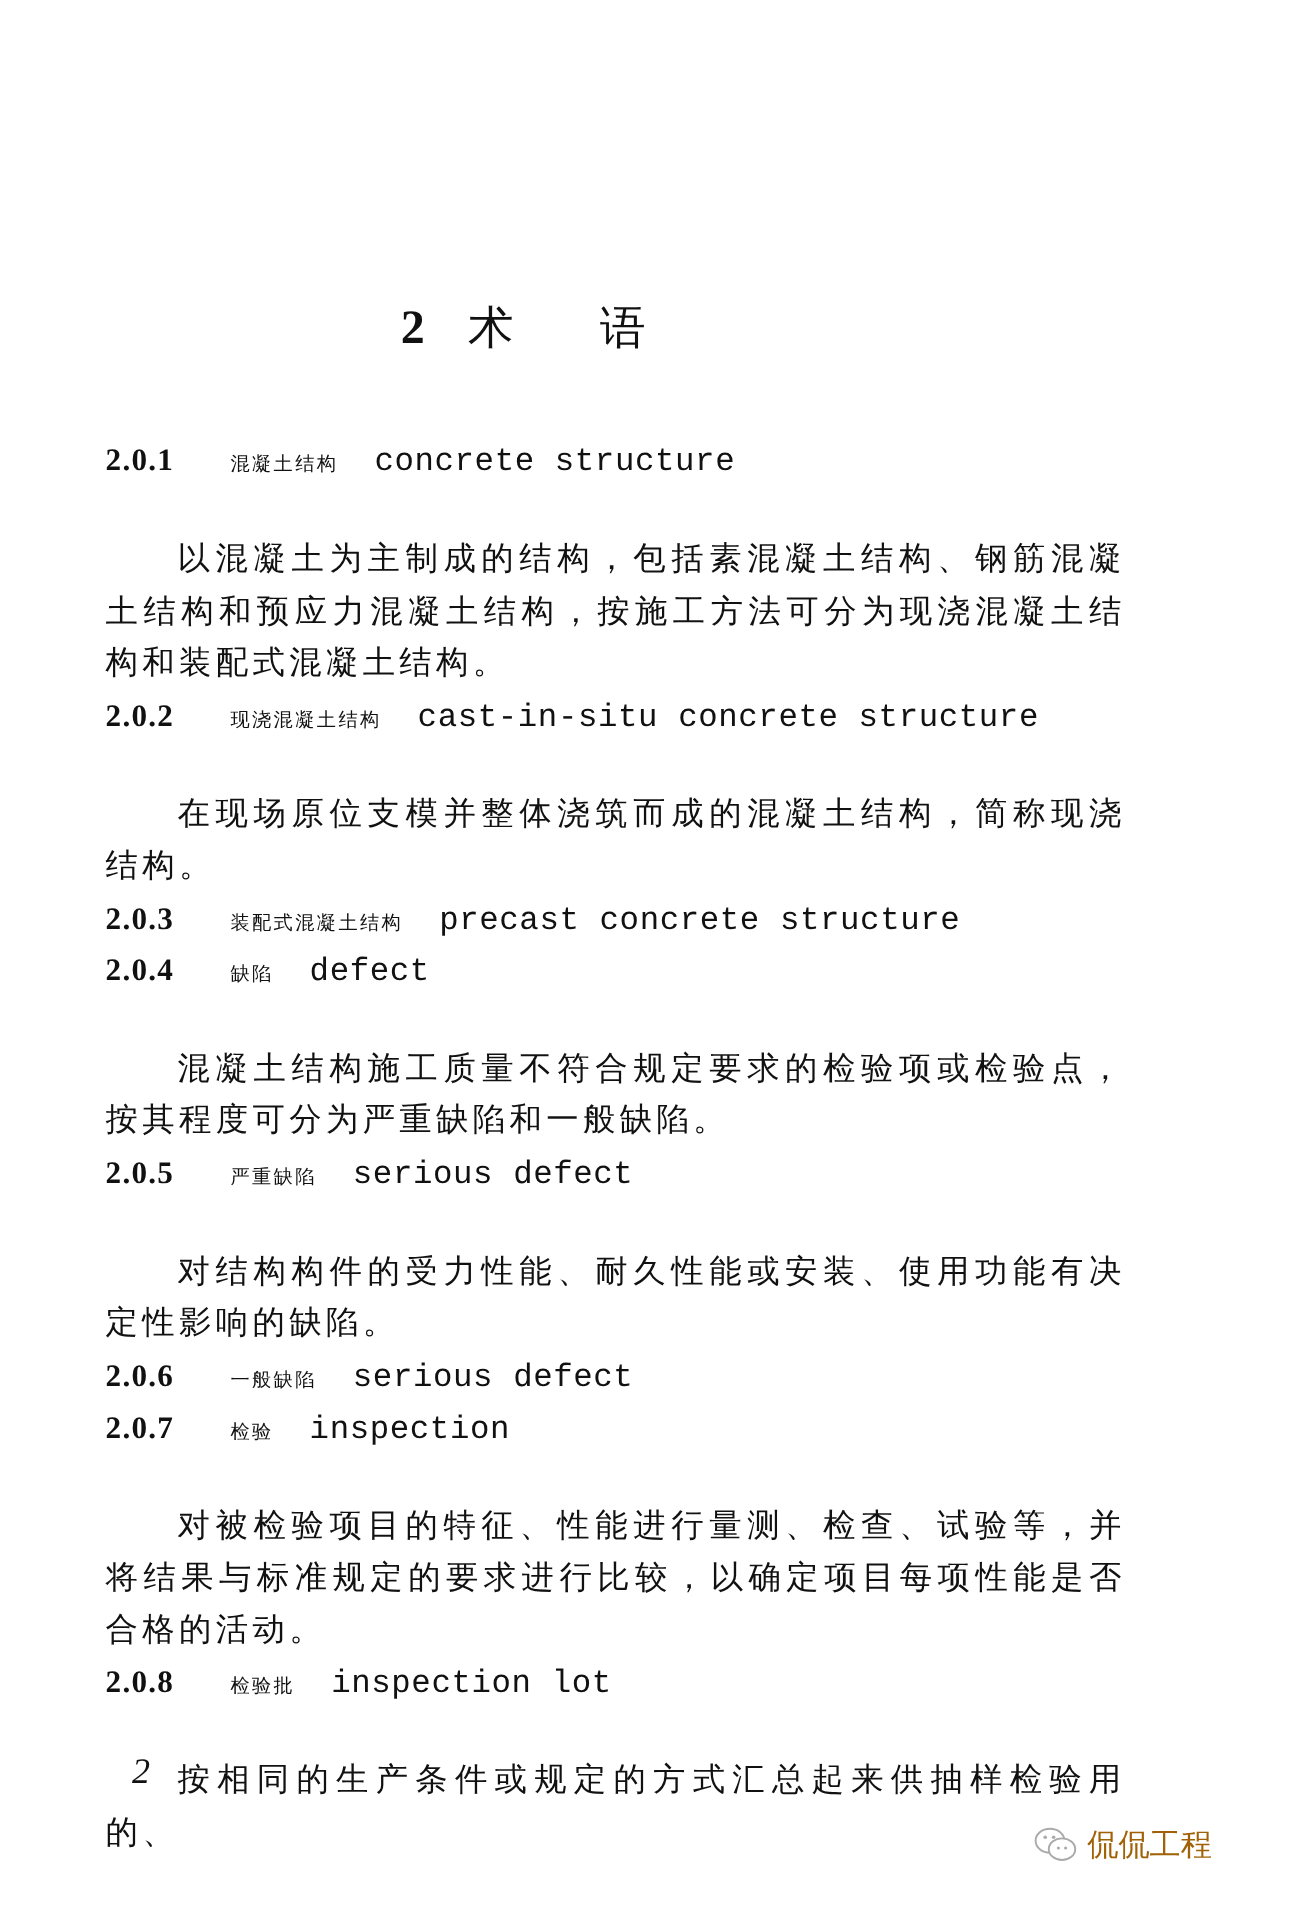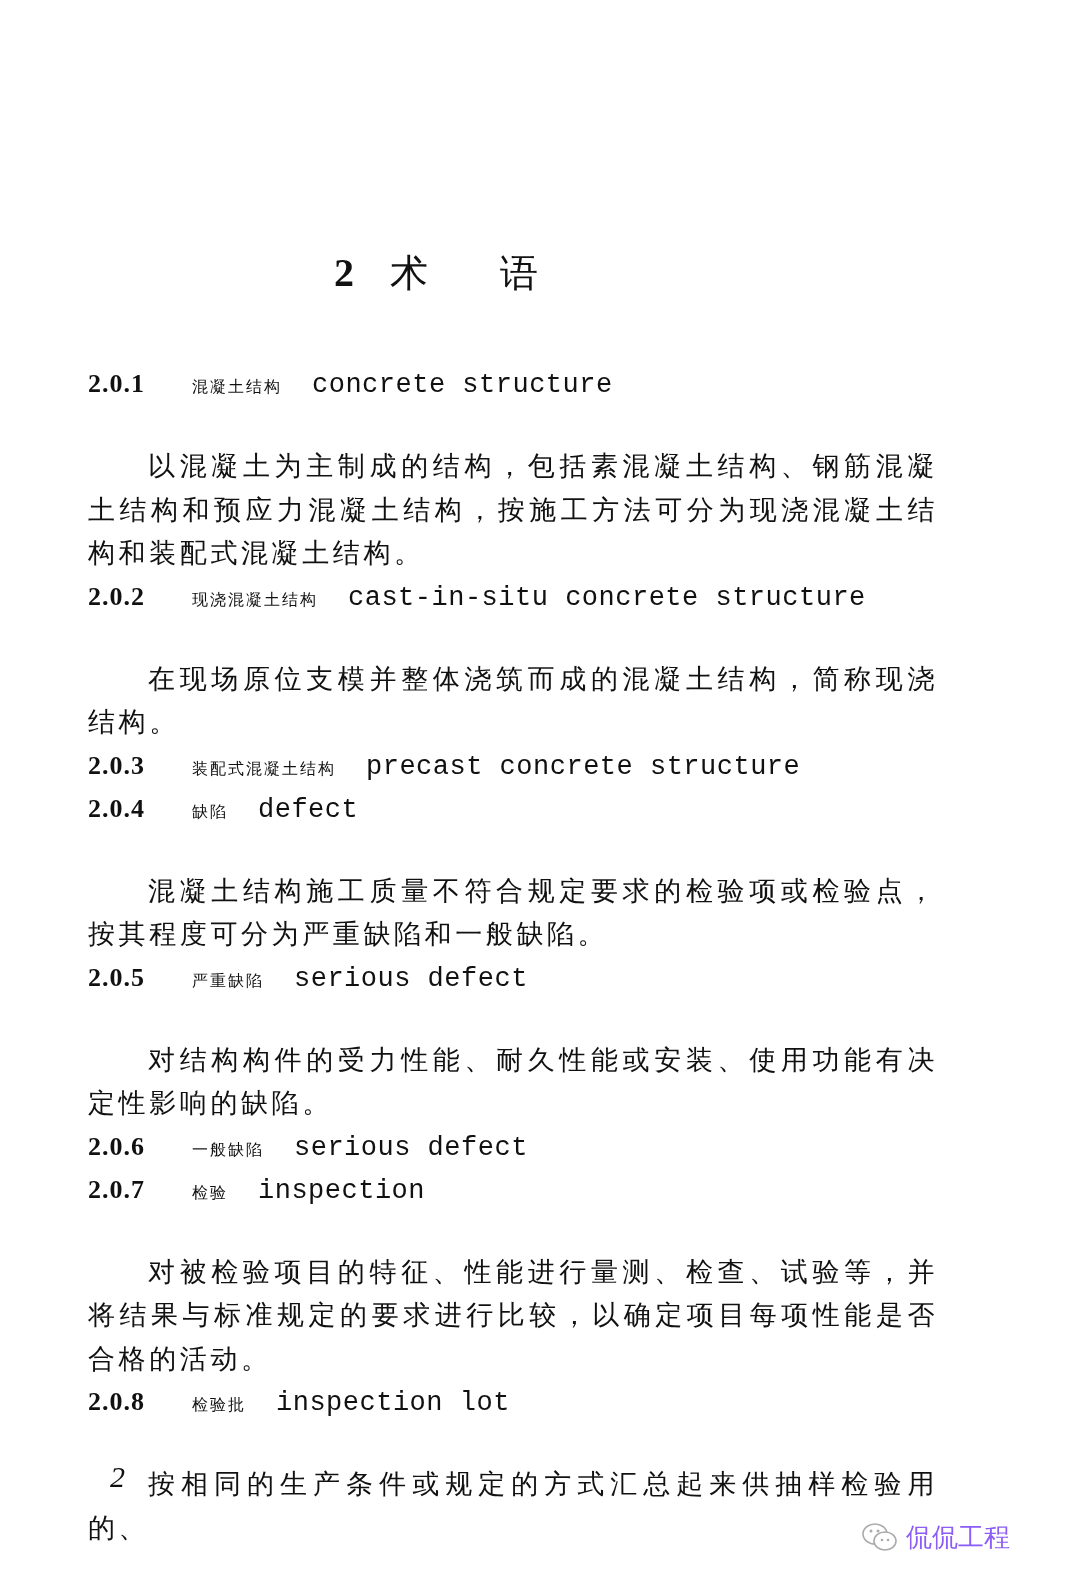--- a/index.html
+++ b/index.html
@@ -7,21 +7,21 @@
   .chapter-title { position: absolute; top: 248px; left: 0; width: 872px; text-align: center; font-size: 38px; line-height: 50px; }
   .chapter-title .num { font-family: "Liberation Serif", serif; font-weight: bold; font-size: 40px; margin-right: 36px; }
   .chapter-title .w1 { margin-right: 72px; }
   .content { position: absolute; top: 362px; left: 88px; width: 850px; }
   .term { height: 43px; line-height: 43px; white-space: nowrap; font-size: 26px; }
   .term .tnum { font-family: Liberation Serif, serif; font-weight: bold; font-size: 26px; display: inline-block; width: 104px; letter-spacing: 1px; }
   .term .tzh { font-size: 16px; letter-spacing: 2px; margin-right: 30px; }
   .term .ten { font-family: Liberation Mono, monospace; font-size: 27px; letter-spacing: 0.5px; }
   .para { font-size: 27px; line-height: 43.5px; letter-spacing: 3.6px; text-indent: 60px; text-align: justify; text-align-last: left; margin-top: 39px; }
   .page-num { position: absolute; top: 1460px; left: 110px; font-family: "Liberation Serif", serif; font-style: italic; font-size: 30px; }
-  .watermark { position: absolute; top: 1520px; left: 860px; display: flex; align-items: center; color: #8b5cf6; font-size: 26px; }
+  .watermark { position: absolute; top: 1520px; left: 860px; display: flex; align-items: center; color: #a16207; font-size: 26px; }
   .watermark svg { margin-right: 6px; }
 </style>
 </head>
 <body>
 
 <div>
   <div class="chapter-title">
     <span class="num">2</span><span class="w1">术</span><span>语</span>
   </div>
 

